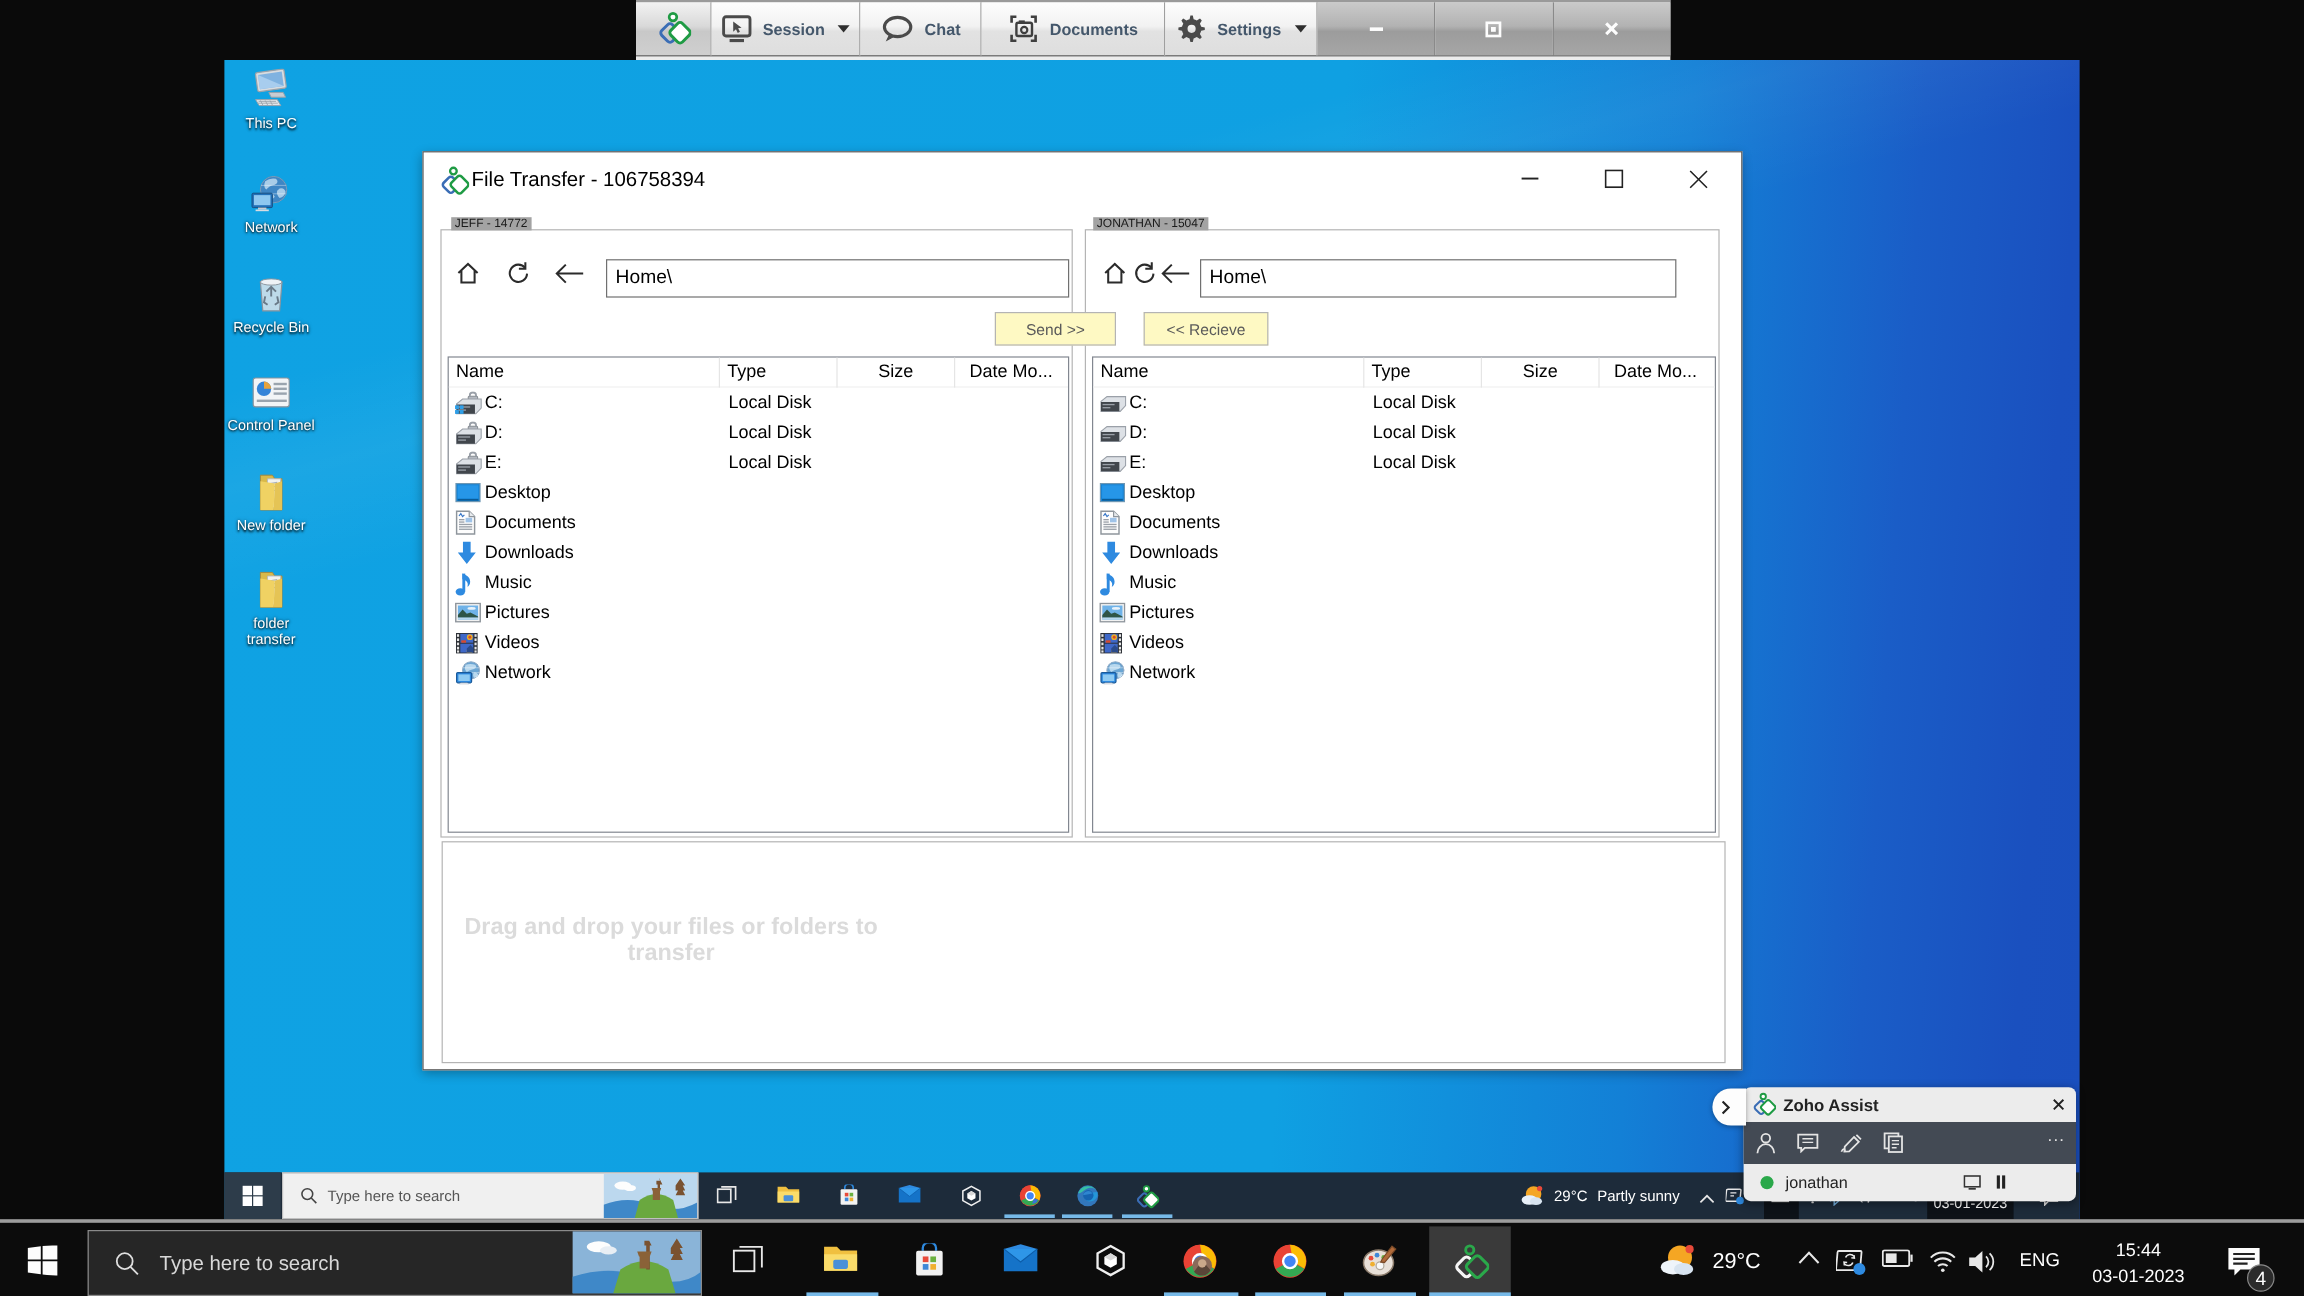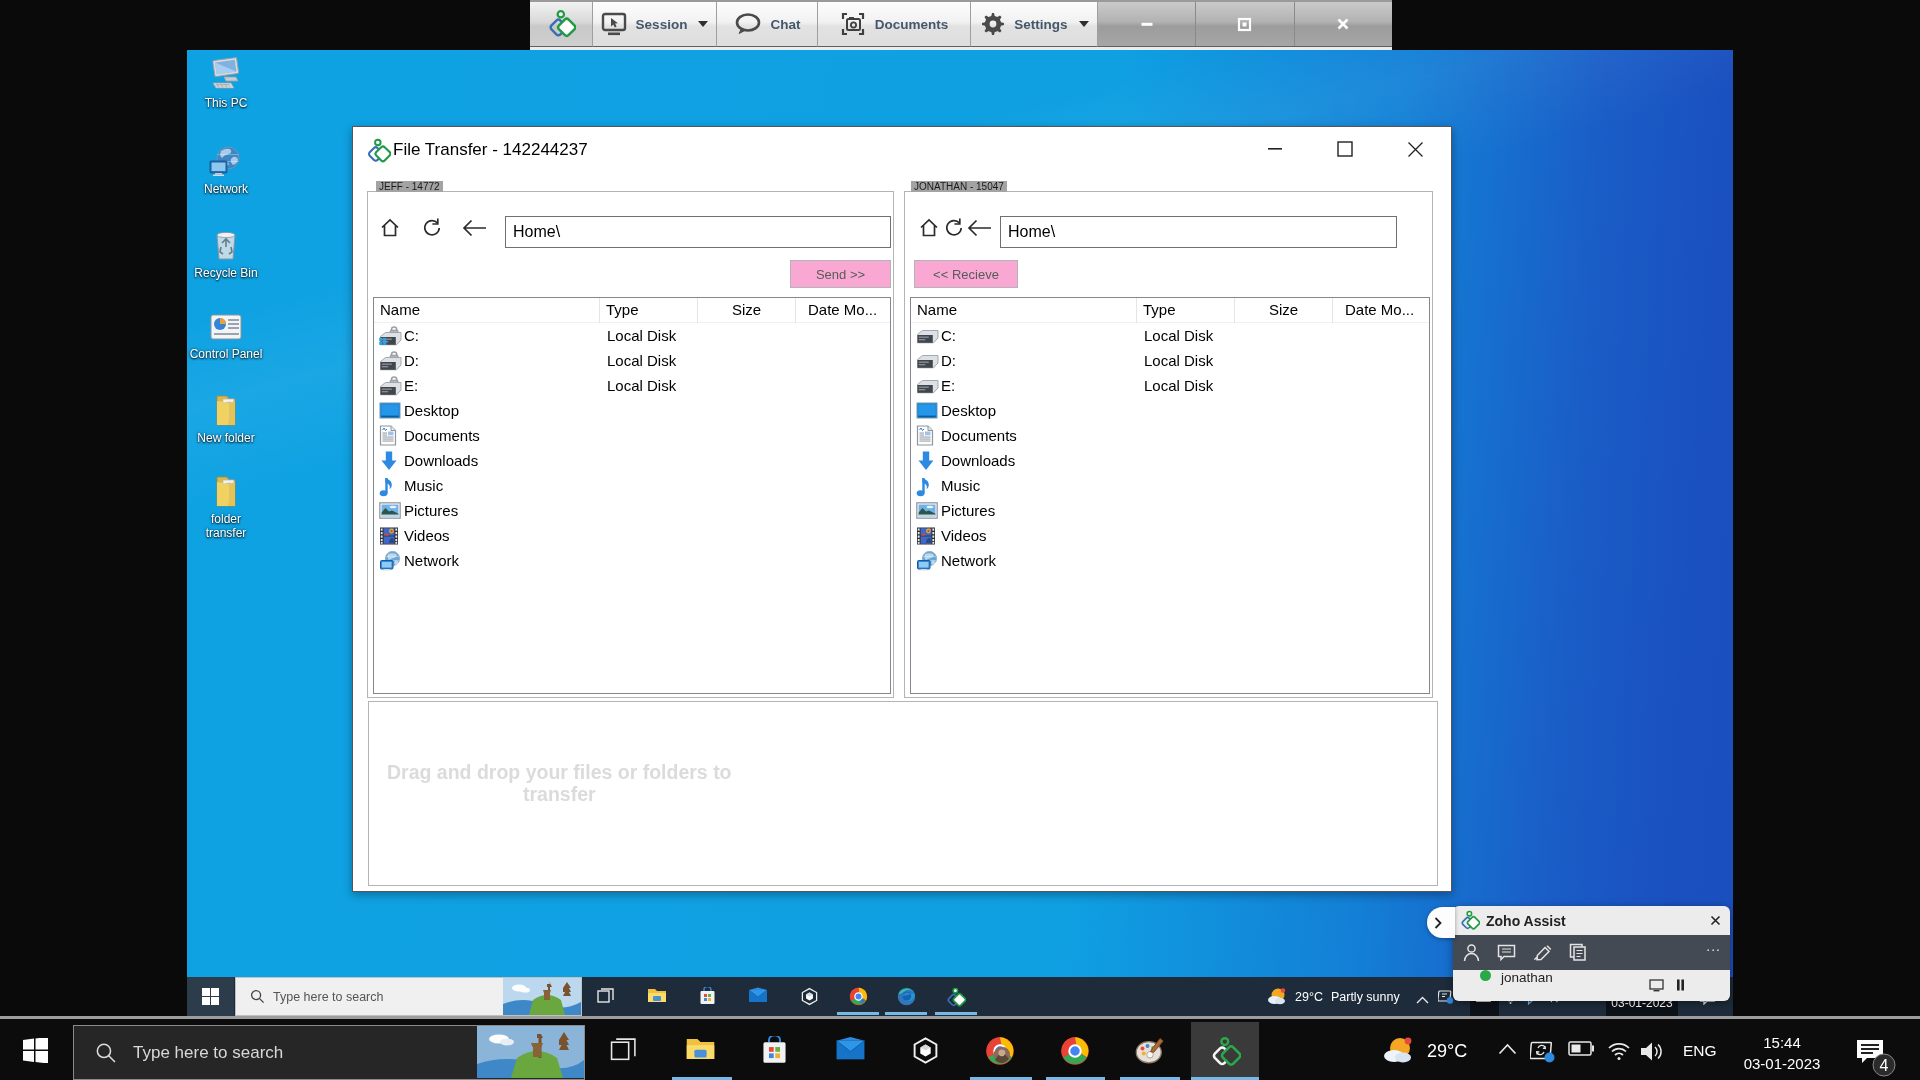--- a/index.html
+++ b/index.html
@@ -24,21 +24,21 @@
 .rticon { top:10px; }
 .rtray { top:13px; }
 
 
 #ftwin { position:absolute; left:352px; top:126px; width:1100px; height:766px; background:#fff; border:1px solid #565656; box-shadow:0 3px 9px rgba(0,0,0,.32); }
 #ftwin .title { position:absolute; left:40px; top:13px; font-size:17px; color:#000; }
 #ftwin .fieldset { position:absolute; border:1px solid #b4b4b4; }
 #ftwin .fslabel { position:absolute; top:-11px; background:#a3a3a3; padding:0 3px; font-size:10px; color:#1a1a1a; }
 #ftwin .navi { position:absolute; }
 #ftwin .addr { position:absolute; height:32px; border:1px solid #707070; background:#fff; font-size:16px; color:#000; padding-left:7px; display:flex; align-items:center; }
-#ftwin .btn { position:absolute; height:28px; background:#f9a8d4; border:1px solid #b4b4b4; font-size:13px; color:#5a5a5a; display:flex; align-items:center; justify-content:center; }
+#ftwin .btn { position:absolute; height:28px; background:#fef9c3; border:1px solid #b4b4b4; font-size:13px; color:#5a5a5a; display:flex; align-items:center; justify-content:center;margin-left:39px; }
 .ftable { position:absolute; border:1px solid #828790; background:#fff; font-size:15px; color:#000; }
 .ftable .hdr { position:absolute; left:0; top:0; right:0; height:25px; border-bottom:1px solid #f0f0f0; }
 .ftable .hc { position:absolute; top:0; height:25px; border-right:1px solid #e5e5e5; padding:3px 0 0 6px; font-size:15px; }
 .ftable .row { position:absolute; left:0; width:100%; height:25px; display:flex; align-items:center; }
 .ftable .row .tp { white-space:nowrap; }
 .ftable .row .ic { width:25px; height:22px; display:flex; align-items:center; justify-content:flex-start; margin-left:5px; }
 .ftable .row .nm { font-size:15px; }
 .ftable .row .tp { position:absolute; font-size:15px; }
 #dragarea { position:absolute; left:15px; top:574px; width:1070px; height:185px; border:1px solid #b4b4b4; display:flex; flex-direction:column; align-items:flex-start; justify-content:center; padding-bottom:22px; padding-left:18px; }
 #dragarea div { font-size:19.5px; font-weight:bold; color:#dbdbdb; line-height:22px; text-align:center; }
@@ -259,21 +259,21 @@
       <div class="abs" style="left:1419px;top:0;width:72px;height:39px;background:#0d1218;color:#fff;font-size:12px;text-align:center;padding-top:4px;line-height:15px">15:43<br>03-01-2023</div>
       <div class="abs rtray" style="left:1512px"><svg width="17" height="15" viewBox="0 0 17 15">
             <path d="M1.5 1.5 H15.5 V11 H8 L5 14 V11 H1.5 Z" fill="none" stroke="#e8e8e8" stroke-width="1.3"></path>
           </svg></div>
     </div>
   </div>
   <div id="ftwin">
     <svg class="abs" style="left:12px;top:11px" width="26" height="26" viewBox="0 0 32 32">
         <use href="#zoho"></use>
       </svg>
-    <div class="title">File Transfer - 142244237</div>
+    <div class="title">File Transfer - 106758394</div>
     <div class="winctl" style="left:899px">
         <svg width="16" height="16" viewBox="0 0 16 16">
           <rect x="1" y="7" width="14" height="1.6" fill="#222"></rect>
         </svg>
       </div>
     <div class="winctl" style="left:969px">
         <svg width="16" height="16" viewBox="0 0 16 16">
           <rect x="1" y="1" width="14" height="14" fill="none" stroke="#222" stroke-width="1.4"></rect>
         </svg>
       </div>
@@ -682,21 +682,21 @@
           <path d="M14 1.8 L17.8 5.5" stroke="#e4e4e4" stroke-width="1.5"></path>
           <path d="M1.5 15.8 C3 12.5 5 13.5 4.2 15.8" fill="none" stroke="#e4e4e4" stroke-width="1.4"></path>
         </svg>
       <svg style="margin-left:16px" width="18" height="19" viewBox="0 0 18 19">
           <rect x="5" y="4" width="11" height="13" fill="none" stroke="#e4e4e4" stroke-width="1.5"></rect>
           <path d="M13 4 V1.5 H1.5 V14 H5" fill="none" stroke="#e4e4e4" stroke-width="1.5"></path>
           <path d="M7.5 7.5 H13.5 M7.5 10.5 H13.5 M7.5 13.5 H11.5" stroke="#e4e4e4" stroke-width="1.2"></path>
         </svg>
       <span class="abs" style="right:9px;top:3px;color:#e4e4e4;font-size:14px;letter-spacing:1px">...</span>
     </div>
-    <div class="abs" style="left:16px;top:64px;width:227px;height:31px;display:flex;">
+    <div class="abs" style="left:3px;top:64px;width:227px;height:31px;display:flex;align-items:center">
       <span style="width:11px;height:11px;border-radius:50%;background:#2aa84a;margin-left:11px"></span>
       <span style="font-size:13.5px;color:#222;margin-left:10px">jonathan</span>
       <svg class="abs" style="right:32px;top:9px" width="15" height="13" viewBox="0 0 15 13">
           <rect x="1" y="1" width="13" height="9" fill="none" stroke="#333" stroke-width="1.3"></rect>
           <rect x="4.5" y="11" width="6" height="1.4" fill="#333"></rect>
         </svg>
       <svg class="abs" style="right:11px;top:9px" width="9" height="12" viewBox="0 0 9 12">
           <rect x="1" y="0.5" width="2.6" height="11" fill="#222"></rect>
           <rect x="5.4" y="0.5" width="2.6" height="11" fill="#222"></rect>
         </svg>

